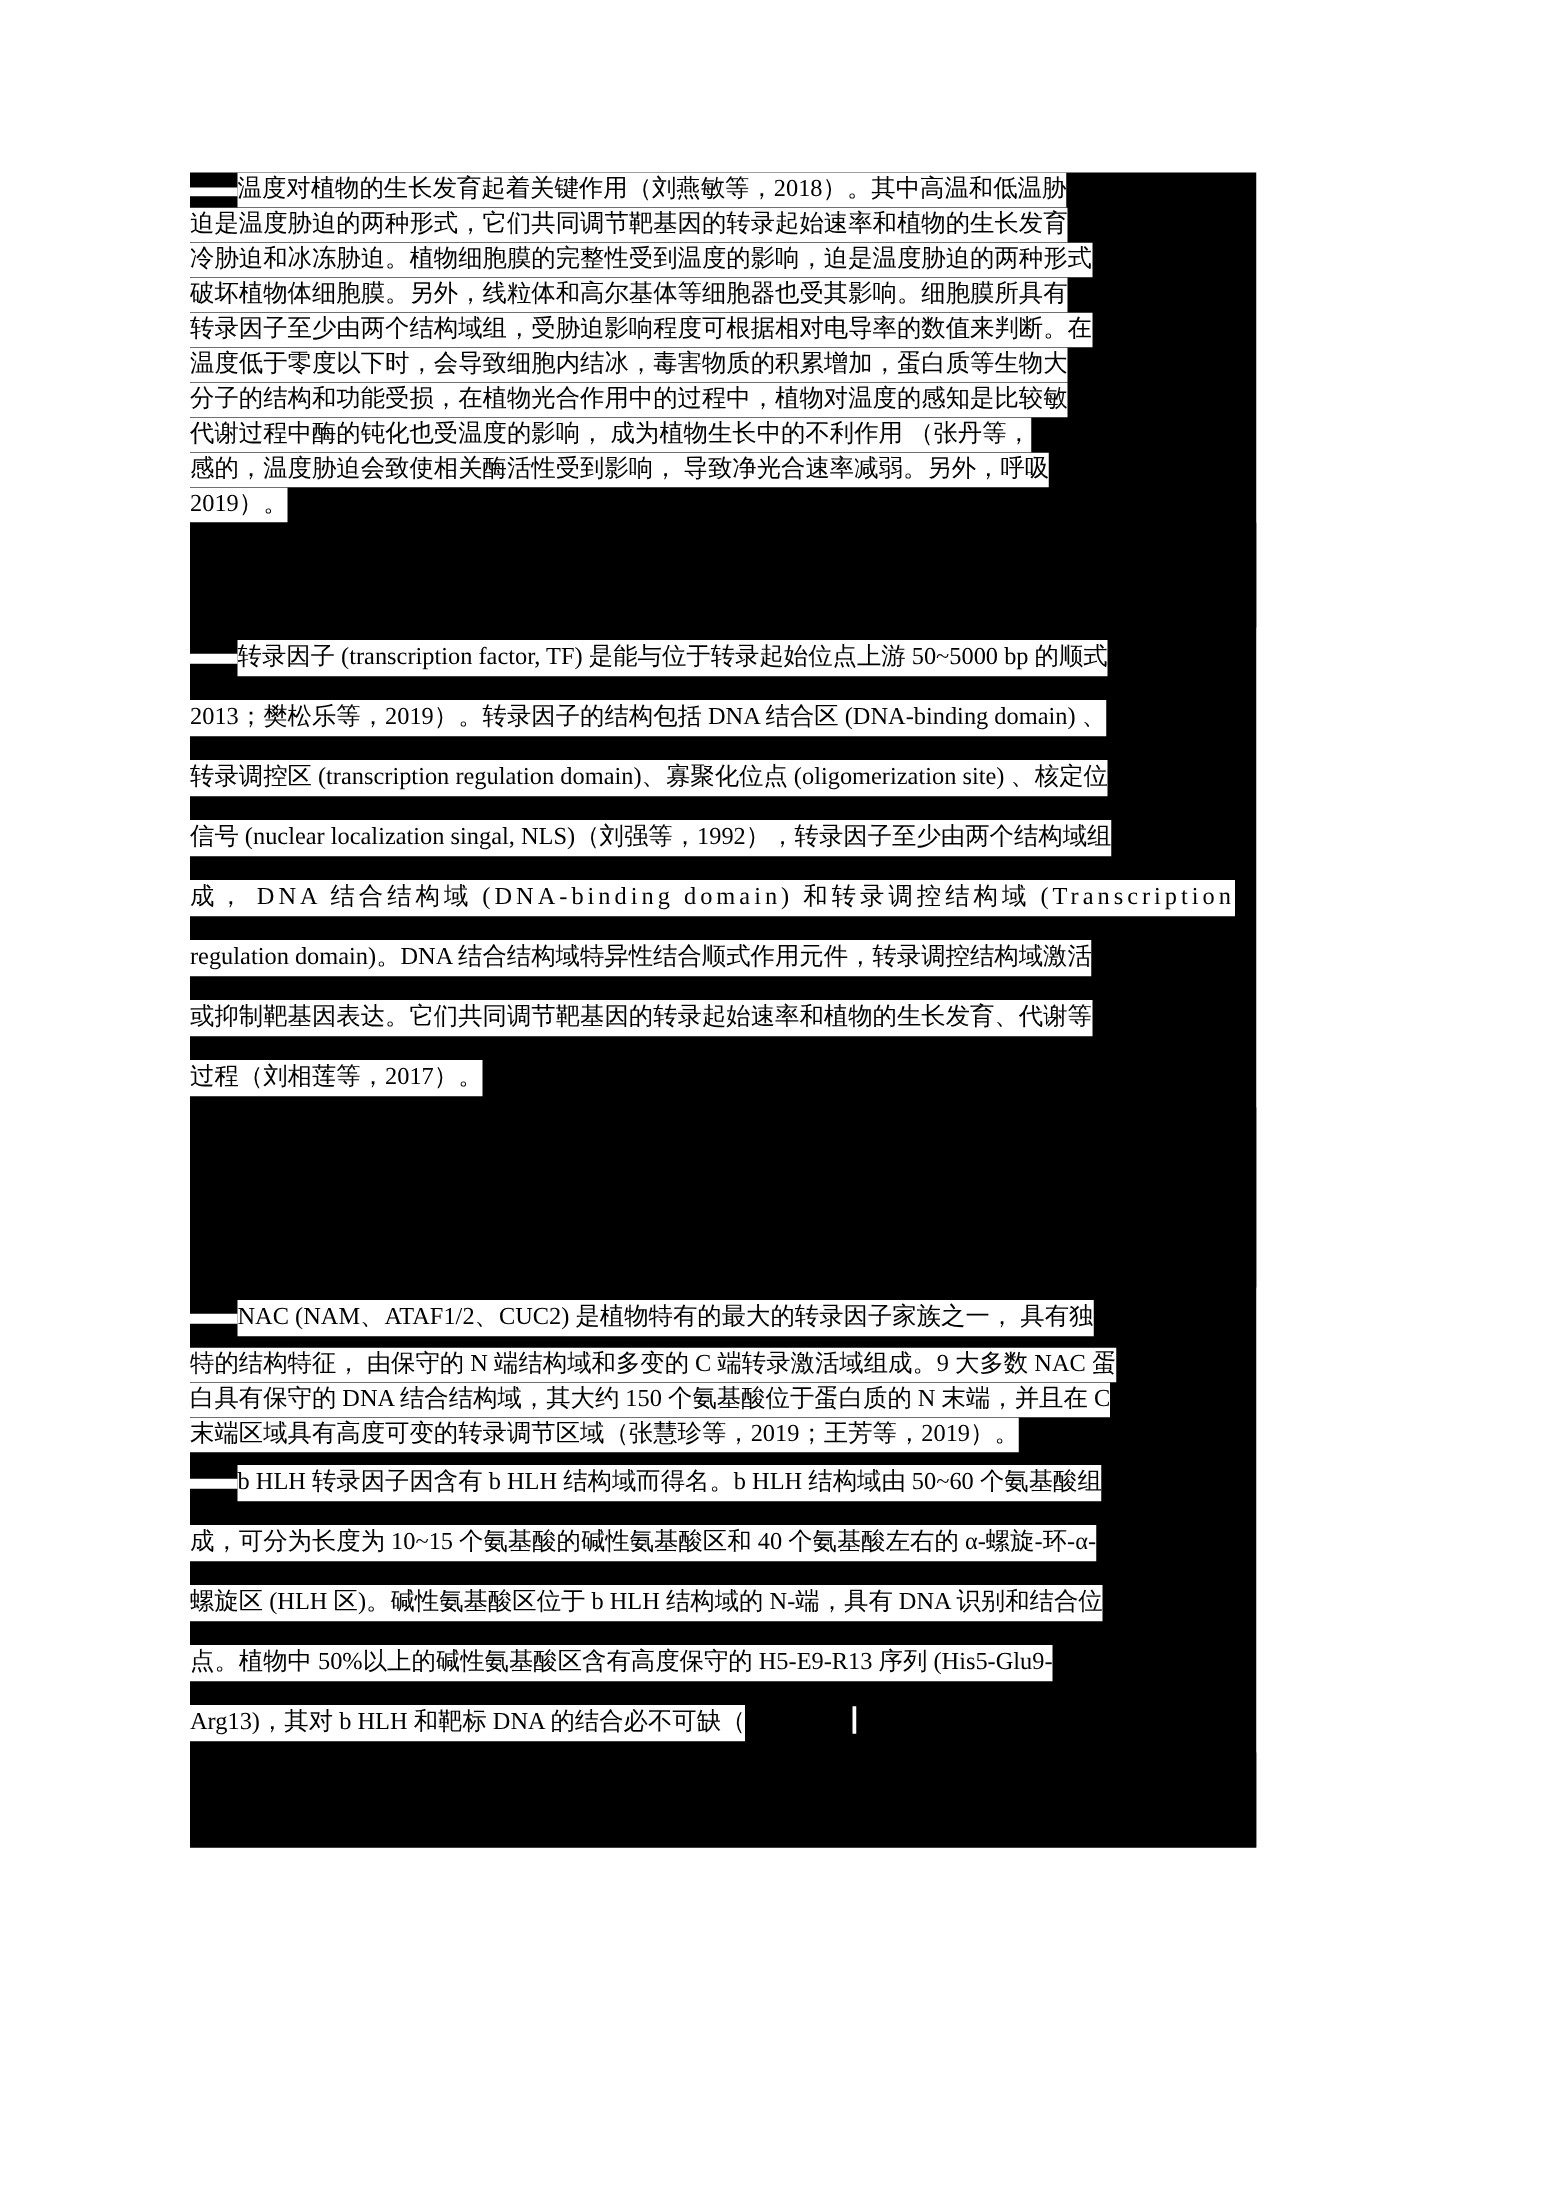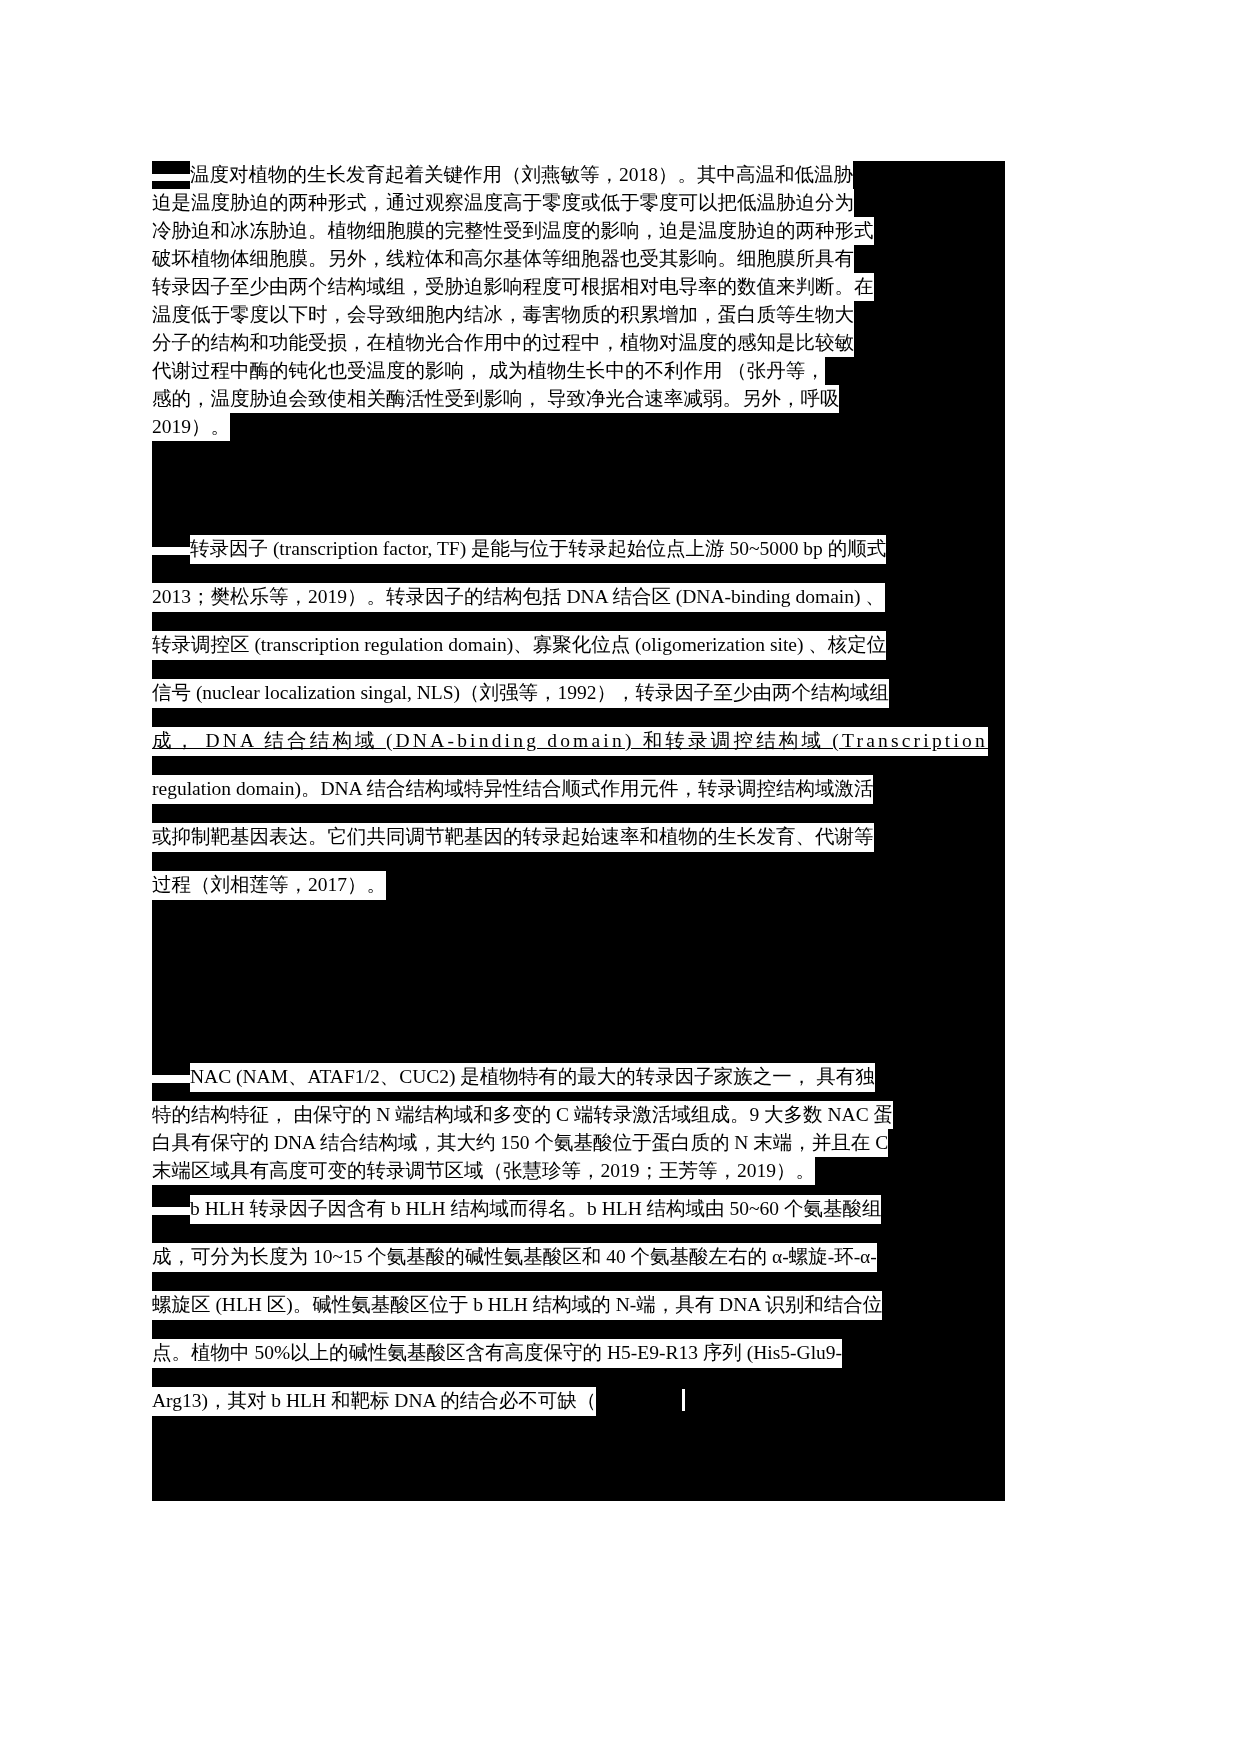--- a/index.html
+++ b/index.html
@@ -13,21 +13,21 @@
   .page{
     position:relative;
     width:1240px;height:1754px;
     background:#ffffff;
     overflow:hidden;
   }
   
   .blackblock{
     position:absolute;
     left:152px;
-    top:161px;
+    top:138px;
     width:853px;
     background:#000000;
     padding:0;
   }
   
   .ln{
     position:relative;
     white-space:nowrap;
     color:#000000;
     font-family:"Liberation Serif","DejaVu Serif",serif;
@@ -43,42 +43,42 @@
   
   .ln > span{
     background:#ffffff;
     box-decoration-break:clone;
     -webkit-box-decoration-break:clone;
     padding:3px 0 4px 0;
   }
   .ln.loose > span{ padding:3px 0 5px 0; }
   .gap{ background:#000000 !important; padding:0 !important; }
   .indent{ display:inline-block; width:38px; background:#000000; }
-  .wide{ letter-spacing:3.2px;text-decoration:underline; }
+  .wide{ letter-spacing:3.2px; }
   .caret{
     display:inline-block;width:3px;height:22px;background:#ffffff;
     vertical-align:-4px;
   }
   .blankline{height:28px;background:#000;}
   .blankline.l{height:48px;background:#000;}
 </style>
 </head>
 <body>
 
 <div class="page">
 
   <div class="blackblock">
 
     <div>
 
       <div class="ln">
         <span class="indent"></span><span>温度对植物的生长发育起着关键作用（刘燕敏等，2018）。其中高温和低温胁</span>
       </div>
       <div class="ln">
-        <span>迫是温度胁迫的两种形式，通过观察温度高于零度或低于零度可以把低温胁迫分为</span>
+        <span>迫是温度胁迫的两种形式，它们共同调节靶基因的转录起始速率和植物的生长发育</span>
       </div>
       <div class="ln">
         <span>冷胁迫和冰冻胁迫。植物细胞膜的完整性受到温度的影响，迫是温度胁迫的两种形式</span>
       </div>
       <div class="ln">
         <span>破坏植物体细胞膜。另外，线粒体和高尔基体等细胞器也受其影响。细胞膜所具有</span>
       </div>
       <div class="ln">
         <span>转录因子至少由两个结构域组，受胁迫影响程度可根据相对电导率的数值来判断。在</span>
       </div>

